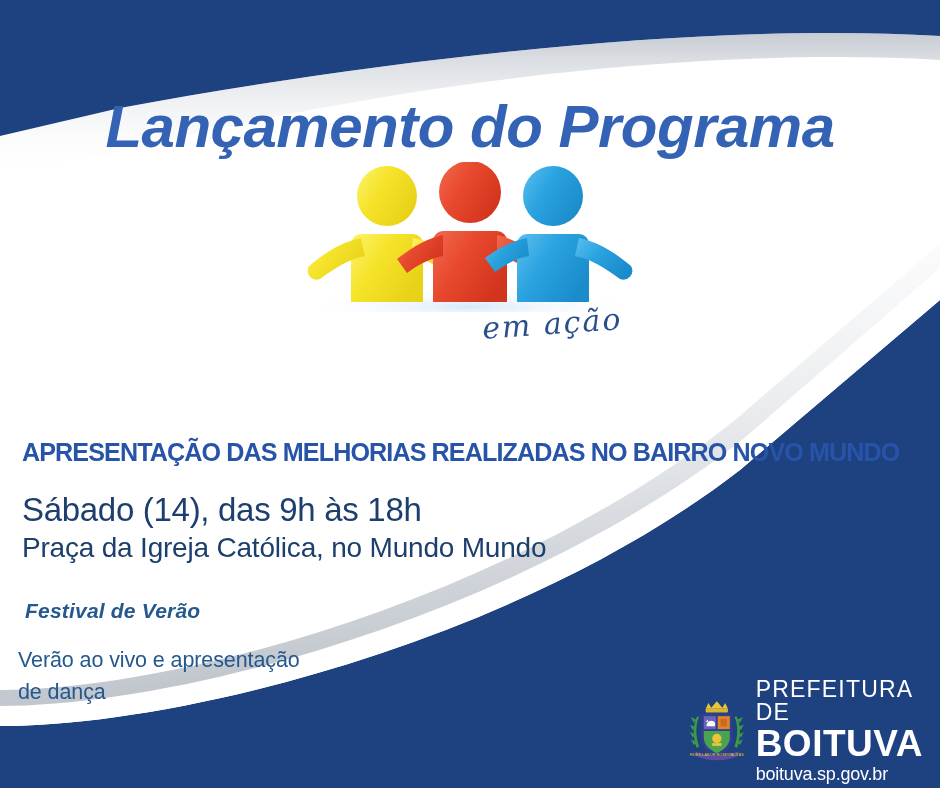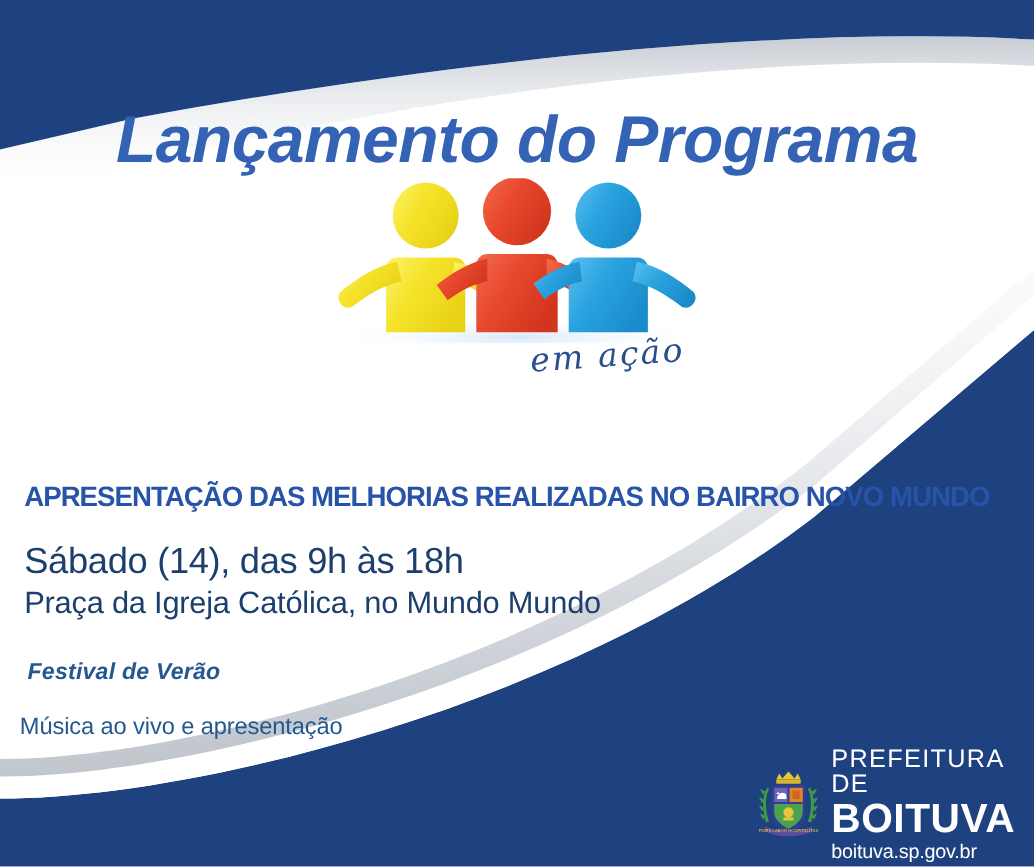--- a/index.html
+++ b/index.html
@@ -240,21 +240,22 @@
       </svg>
     </div>
     <div class="script">em ação</div>
   </div>
 
   <div class="subhead">APRESENTAÇÃO DAS MELHORIAS REALIZADAS NO BAIRRO NOVO MUNDO</div>
   <div class="when">Sábado (14), das 9h às 18h</div>
   <div class="where">Praça da Igreja Católica, no Mundo Mundo</div>
   <div class="festival">Festival de Verão</div>
   <div class="details">
-    <div>Música ao vivo e apresentação</div>
+    <div>Verão ao vivo e apresentação</div>
+    <div>de dança</div>
   </div>
 
   <div class="city-sig">
     <svg class="crest" viewBox="0 0 62 76">
 
       <g fill="#3f9a47">
         <path d="M10,22 C5,30 5,44 9,56 L12,55 C8,44 8,31 12,23 Z"></path>
         <path d="M9,26 l-6,-3 3,6 Z M8,34 l-6,-3 3,6 Z M8,42 l-6,-3 3,6 Z M9,50 l-6,-3 3,6 Z"></path>
         <path d="M52,22 C57,30 57,44 53,56 L50,55 C54,44 54,31 50,23 Z"></path>
         <path d="M53,26 l6,-3 -3,6 Z M54,34 l6,-3 -3,6 Z M54,42 l6,-3 -3,6 Z M53,50 l6,-3 -3,6 Z"></path>

